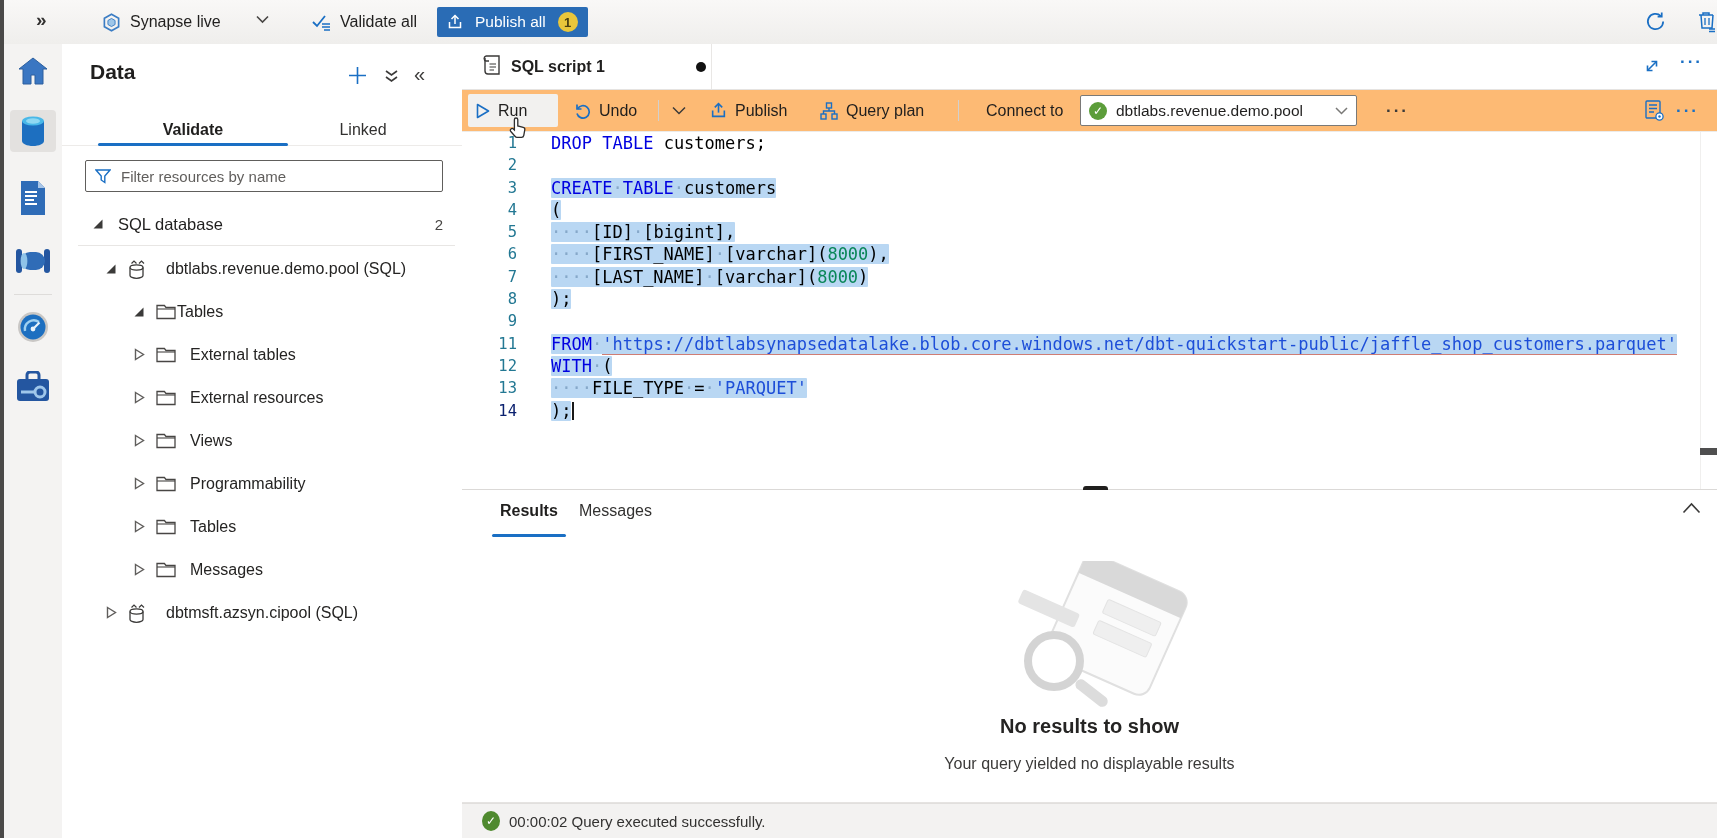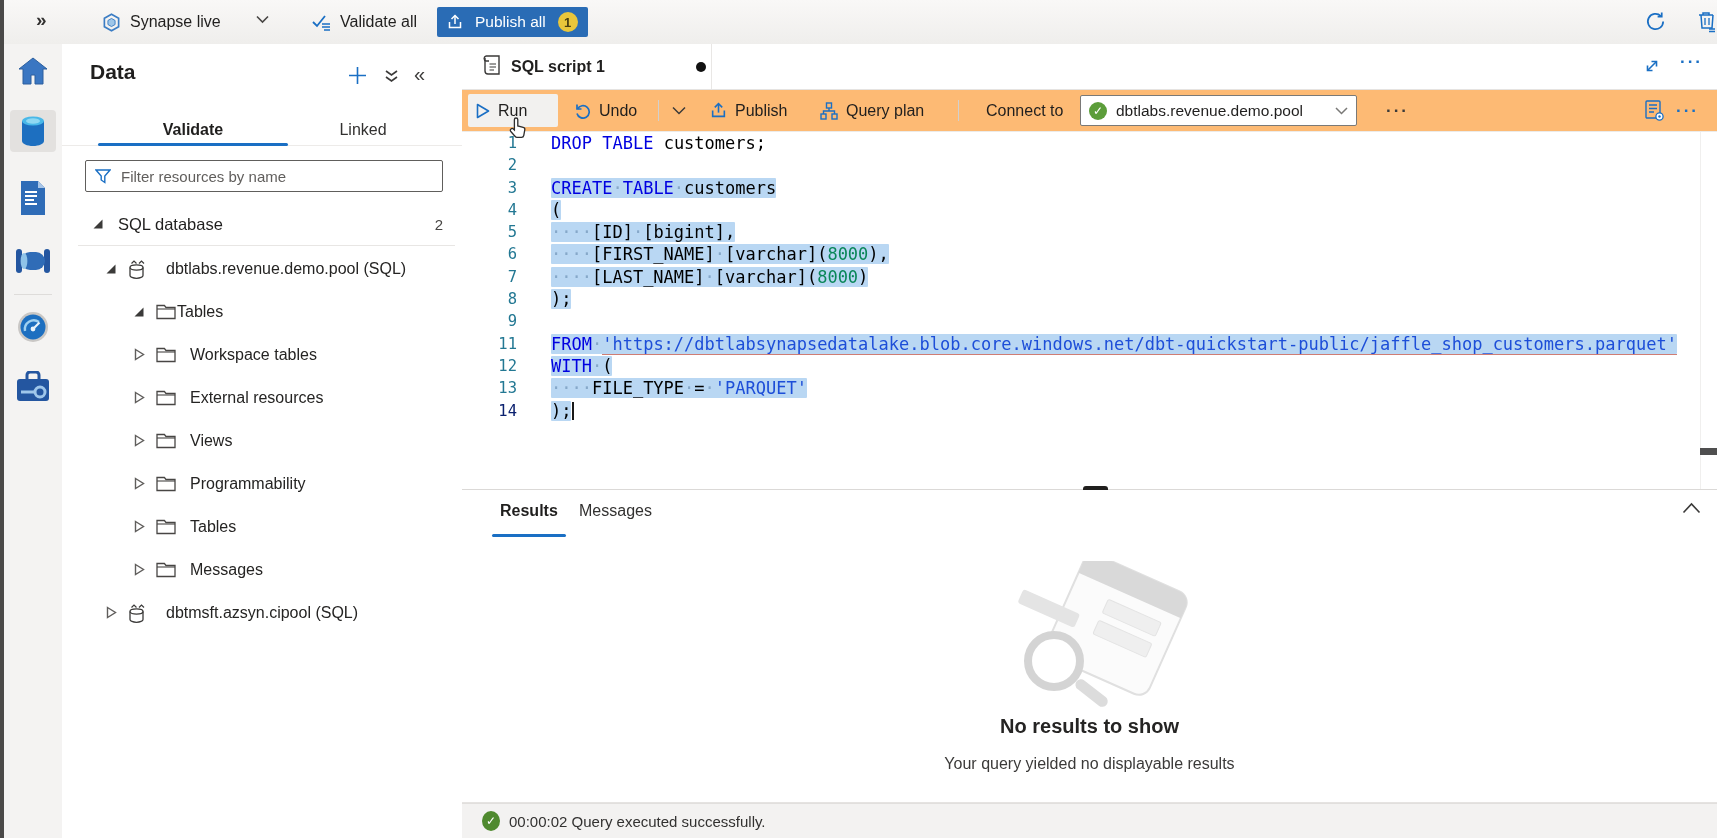--- a/index.html
+++ b/index.html
@@ -290,21 +290,21 @@
               <svg width="11" height="13" viewBox="0 0 11 13">
                 <path d="M1.5 1.5L9.5 6.5 1.5 11.5z" fill="none" stroke="#605e5c" stroke-width="1.4"></path>
               </svg>
             </span>
             <span class="nicon" style="left: 94px;">
               <svg width="20" height="16" viewBox="0 0 20 16">
                 <path d="M1 3.5V14.5h18V3.5h-9l-1.6-2H1z" fill="none" stroke="#484644" stroke-width="1.3"></path>
                 <path d="M1 5h18" stroke="#484644" stroke-width="1.1"></path>
               </svg>
             </span>
-            <span class="lbl" style="left: 128px;">Workspace tables</span>
+            <span class="lbl" style="left: 128px;">External tables</span>
           </div>
           <div class="tree-row" style="top: 174px;">
             <span class="caret" style="left: 70px;">
               <svg width="11" height="13" viewBox="0 0 11 13">
                 <path d="M1.5 1.5L9.5 6.5 1.5 11.5z" fill="none" stroke="#605e5c" stroke-width="1.4"></path>
               </svg>
             </span>
             <span class="nicon" style="left: 94px;">
               <svg width="20" height="16" viewBox="0 0 20 16">
                 <path d="M1 3.5V14.5h18V3.5h-9l-1.6-2H1z" fill="none" stroke="#484644" stroke-width="1.3"></path>

